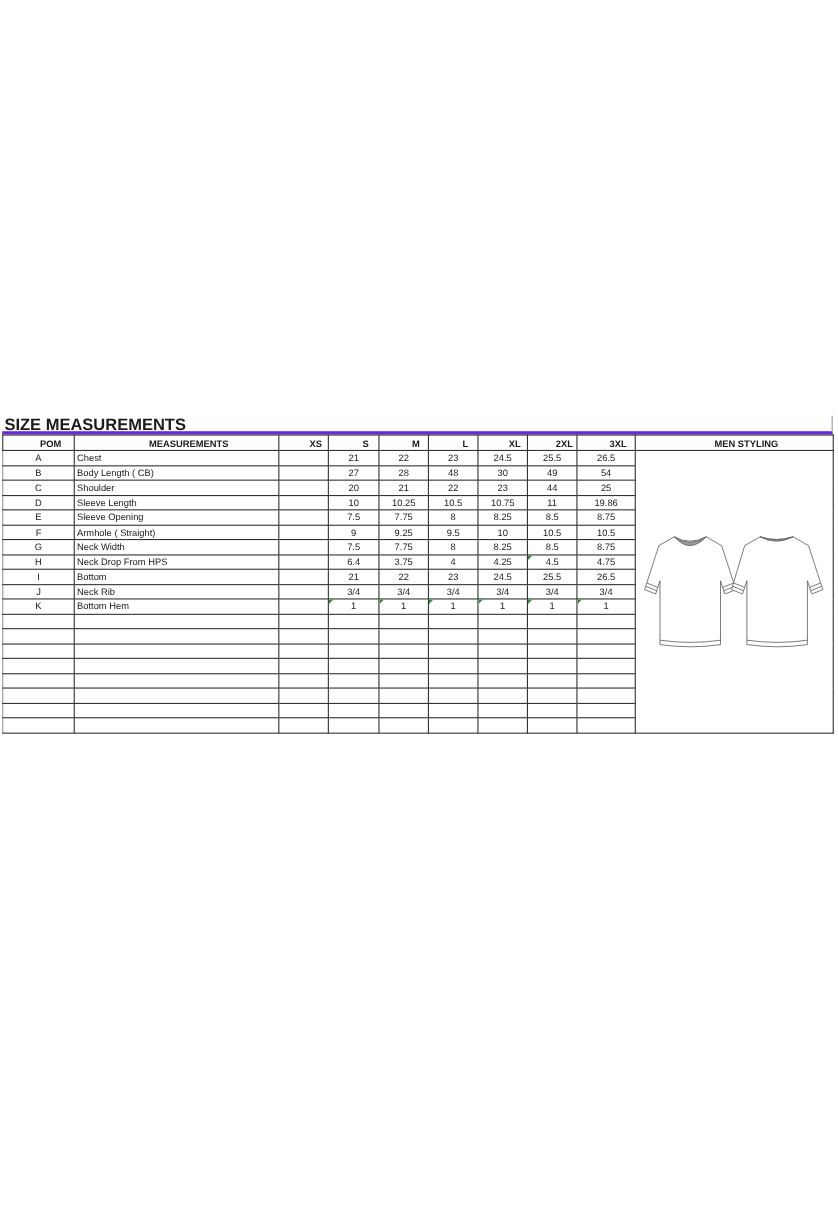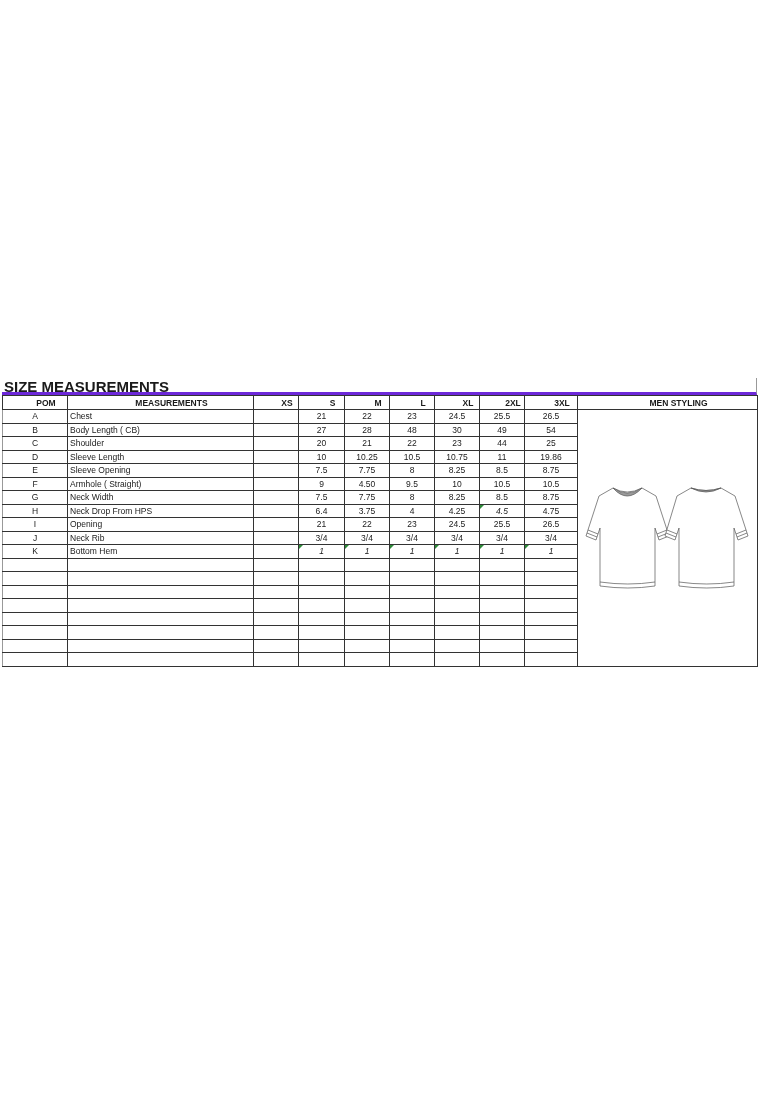--- a/index.html
+++ b/index.html
@@ -12,21 +12,21 @@
     .unit-row { height: 17px; }
     table { border-collapse: collapse; table-layout: fixed; width: 755px; }
     td, th {
       border: 1px solid #333; font-size: 8.5px; height: 12.5px; padding: 0 2px;
       text-align: center; white-space: nowrap; overflow: hidden; line-height: 12px;
     }
     th { font-weight: bold; font-size: 8.5px; height: 13px; padding-left: 24px; }
     td.desc { text-align: left; }
     td.pom { border-left: 1px solid #999; }
     .styling-cell { vertical-align: middle; padding: 0; }
-    .green-mark { position: relative; font-style: italic; }
+    .green-mark { position: relative; }
     .green-mark::before {
       content: ""; position: absolute; left: 0; top: 0; width: 0; height: 0;
       border-top: 4px solid #2e8b3a; border-right: 4px solid transparent;
     }
     .sel-g { border-left: 2px solid #217346; }
     svg { display: block; margin: 0 auto; }
   </style>
 </head>
 <body>
 
@@ -129,21 +129,21 @@
     <td>8</td>
     <td>8.25</td>
     <td>8.5</td>
     <td>8.75</td>
   </tr>
         <tr>
     <td class="pom">F</td>
     <td class="desc">Armhole ( Straight)</td>
     <td></td>
     <td>9</td>
-    <td>4.50</td>
+    <td>9.25</td>
     <td>9.5</td>
     <td>10</td>
     <td>10.5</td>
     <td>10.5</td>
   </tr>
         <tr>
     <td class="pom sel-g">G</td>
     <td class="desc">Neck Width</td>
     <td></td>
     <td>7.5</td>
@@ -159,21 +159,21 @@
     <td></td>
     <td>6.4</td>
     <td>3.75</td>
     <td>4</td>
     <td>4.25</td>
     <td class="green-mark">4.5</td>
     <td>4.75</td>
   </tr>
         <tr>
     <td class="pom">I</td>
-    <td class="desc">Opening</td>
+    <td class="desc">Bottom</td>
     <td></td>
     <td>21</td>
     <td>22</td>
     <td>23</td>
     <td>24.5</td>
     <td>25.5</td>
     <td>26.5</td>
   </tr>
         <tr>
     <td class="pom">J</td>

